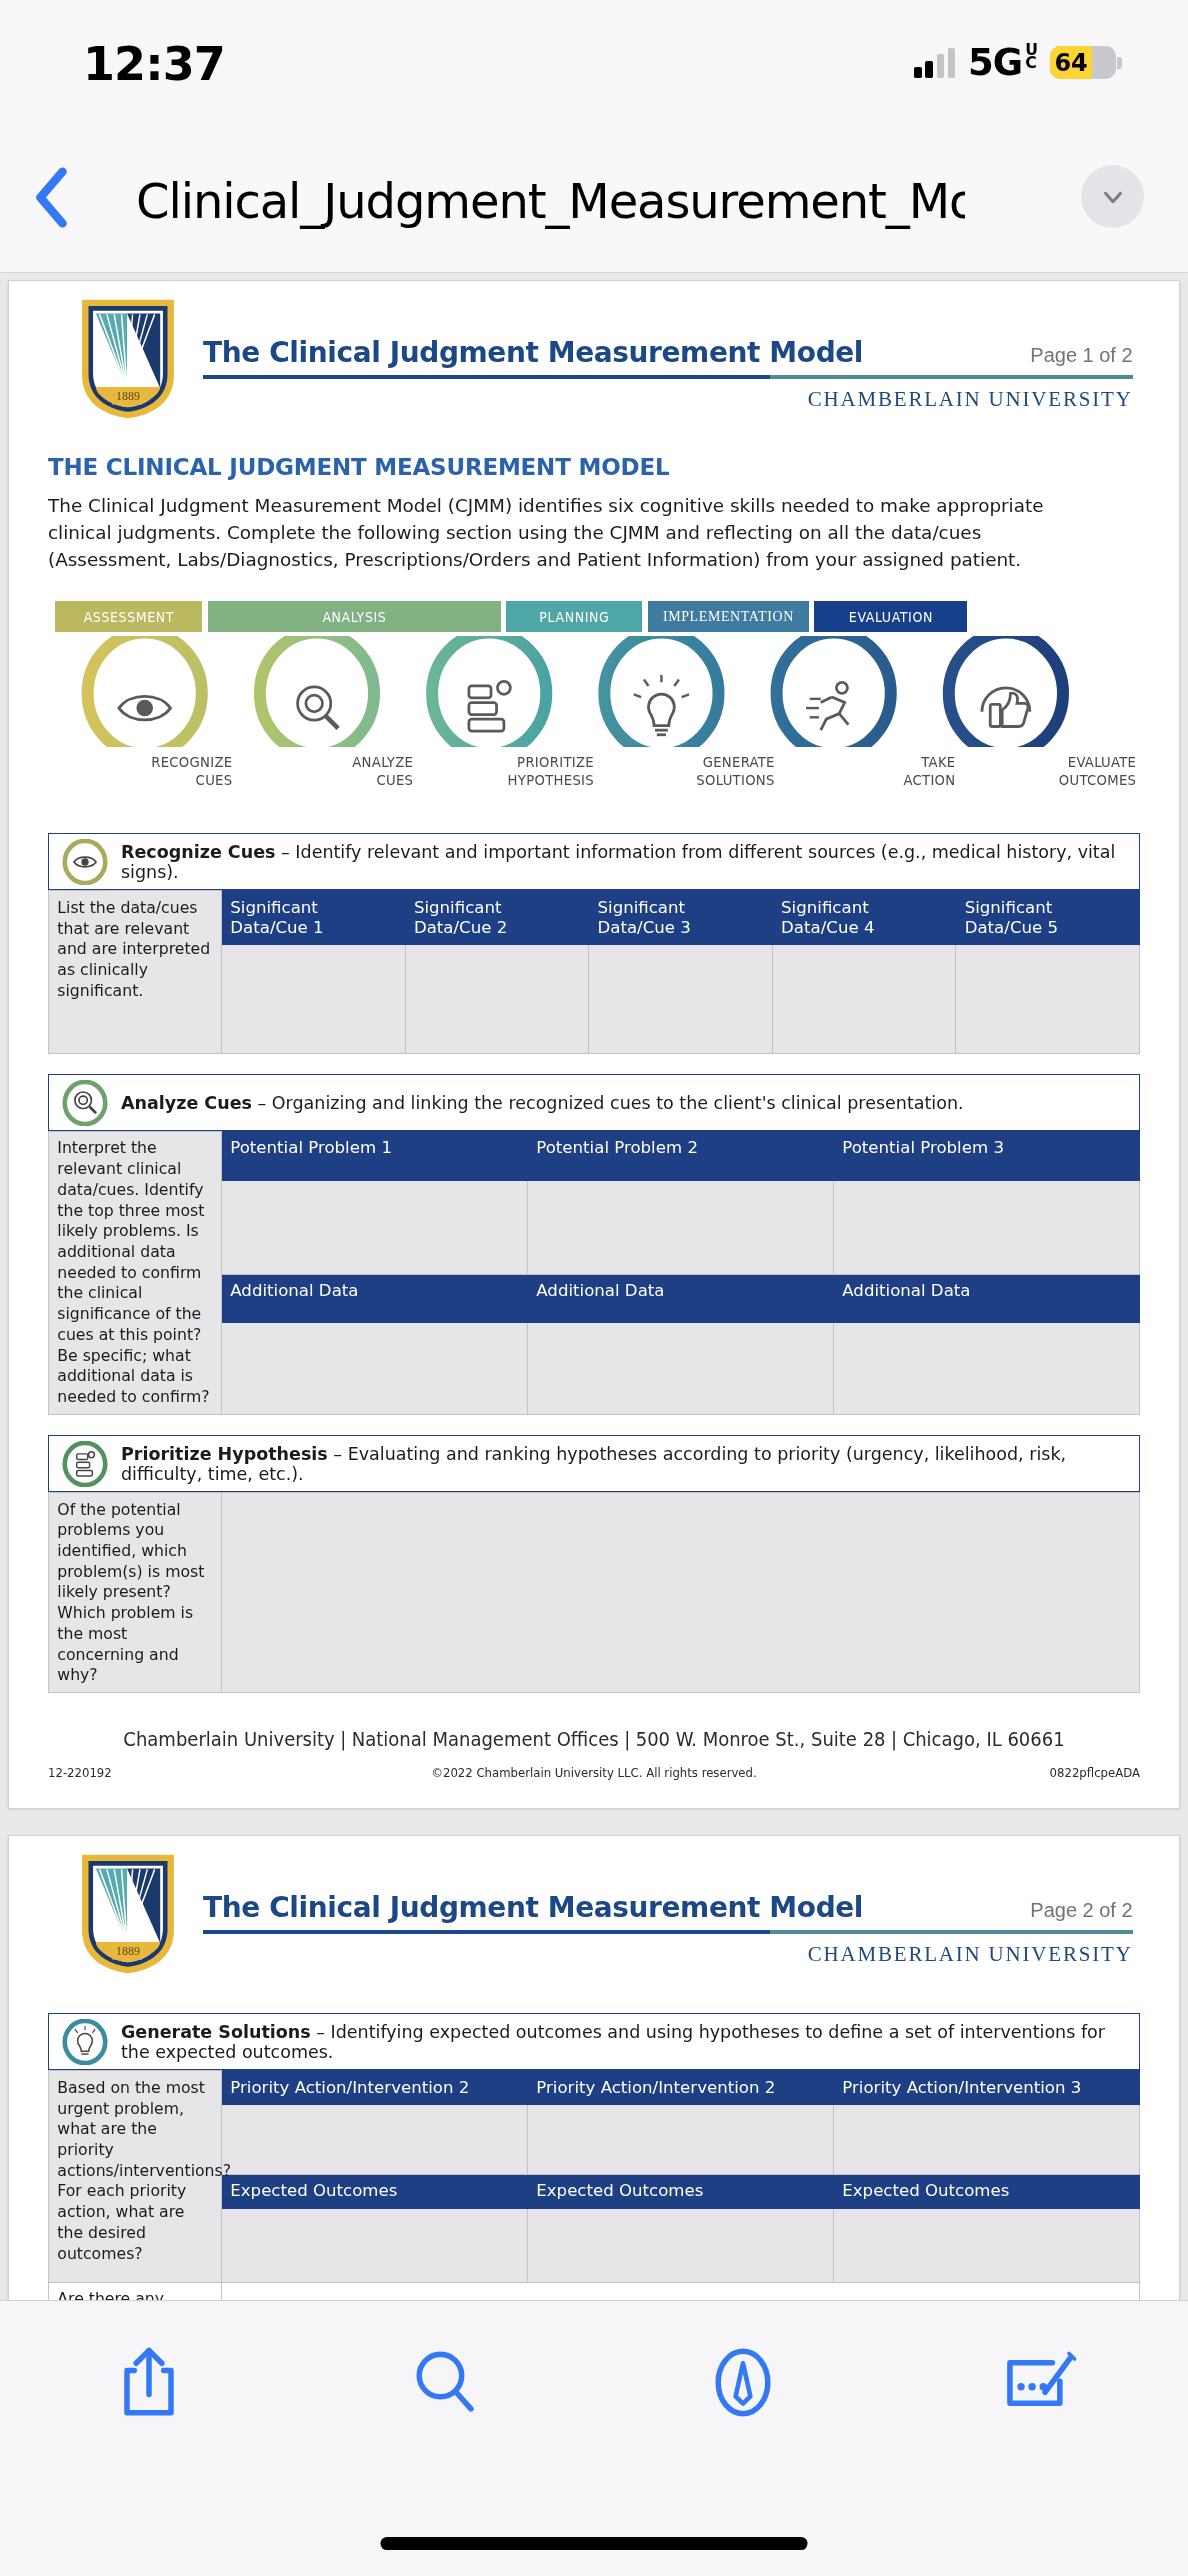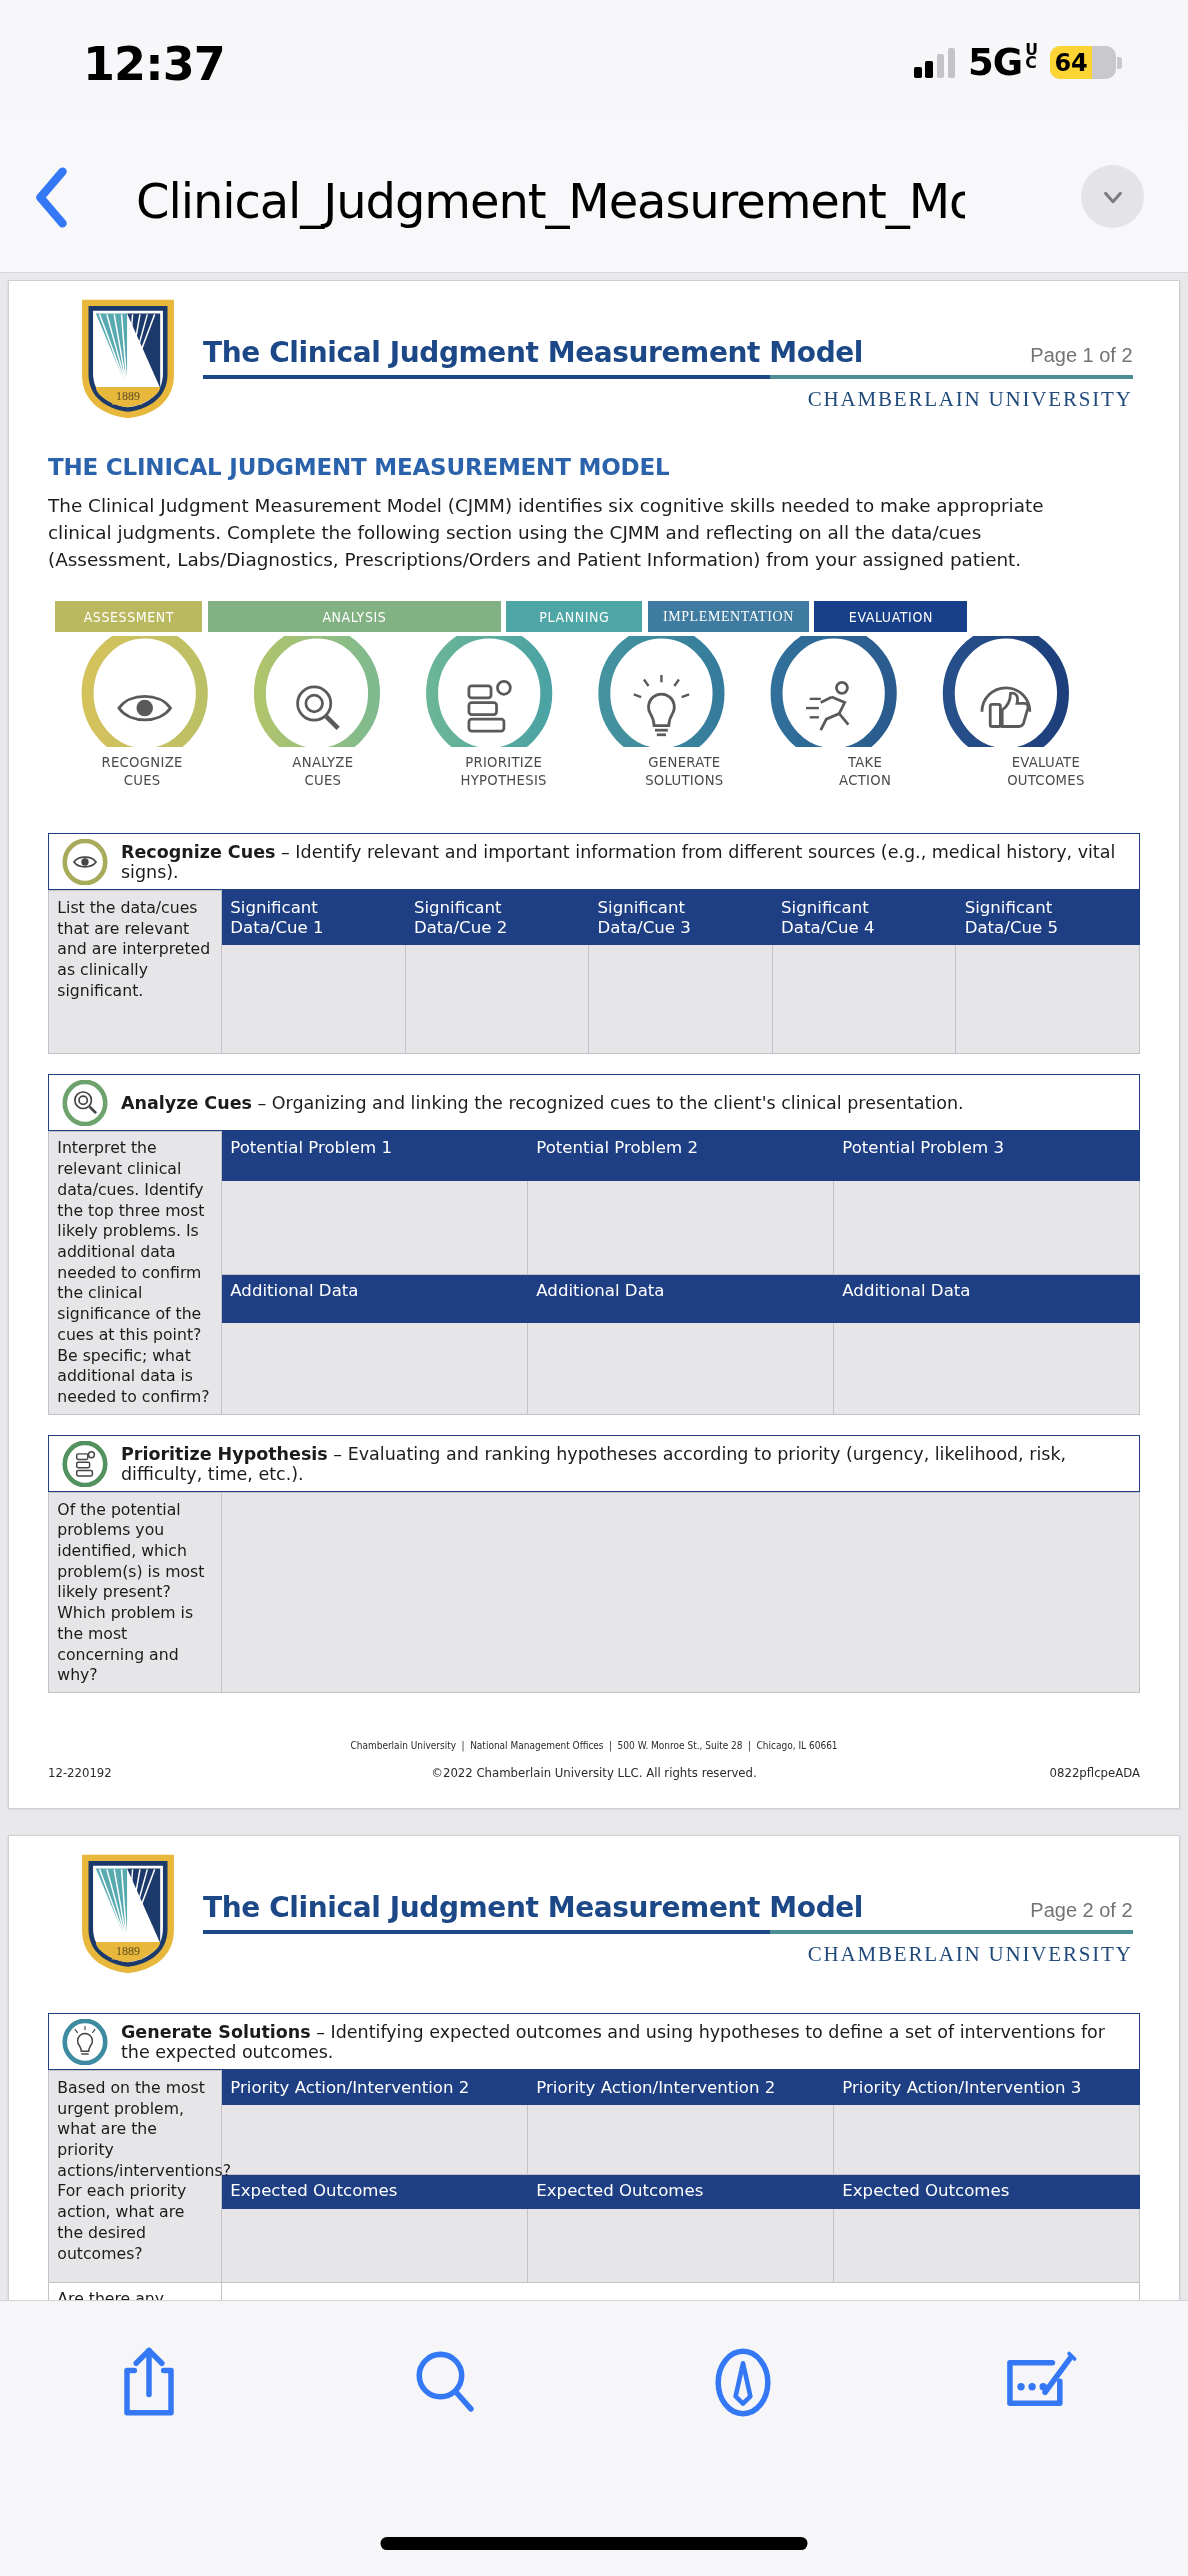--- a/index.html
+++ b/index.html
@@ -143,21 +143,21 @@
   .chip.c1 { width: 147px; background: #bbb95f; }
   .chip.c2 { width: 293px; background: #82b183; }
   .chip.c3 { width: 136px; background: #4fa6a6; }
   .chip.c4 { width: 161px; background: #3f7aa0; font-family: Liberation Serif, serif; }
   .chip.c5 { width: 153px; background: #173f8a; margin-right: 0; }
 
   .loops { position: relative; height: 111px; margin-top: 3.7px; }
   .loops svg { position: absolute; left: 0; top: 0; }
   .steplabels { display: flex; margin-top: 5.5px; padding: 0 3.7px; }
   .steplabel {
-    flex: 1; text-align: center; font-size: 14.7px; line-height: 1.25;
+    flex: 1; text-align: right; font-size: 14.7px; line-height: 1.25;
     color: #4a4a4a; letter-spacing: 0.3px;
     font-family: "DejaVu Sans Condensed","DejaVu Sans", sans-serif;
   }
 
   
   .block { margin-top: 20px; }
   .band {
     position: relative; border: 1.8px solid #1f3f84; background: #fff;
     height: 57px; display: flex; align-items: center; padding-left: 72px;
   }
@@ -183,21 +183,21 @@
   }
   td.prompt {
     width: 173px; background: #e6e6e9; font-size: 15.7px; line-height: 1.32;
     color: #1b1b1b; font-family: "DejaVu Sans", sans-serif; padding-top: 13px;
   }
   td.cell { background: #e6e6e9; }
 
   
   .docfoot { position: absolute; left: 39px; right: 39px; bottom: 28px; }
   .foot-line1 {
-    text-align: center; font-size: 10px; color: #2b2b2b;
+    text-align: center; font-size: 20px; color: #2b2b2b;
     font-family: "DejaVu Sans Condensed","DejaVu Sans", sans-serif;
   }
   .foot-line1 span { padding: 0 5.5px; }
   .foot-line2 {
     position: relative; margin-top: 14.7px; text-align: center; font-size: 13px;
     color: #2b2b2b; font-family: "DejaVu Sans Condensed","DejaVu Sans", sans-serif;
   }
   .foot-left { position: absolute; left: 0; top: 0; font-size: 13px; }
   .foot-right { position: absolute; right: 0; top: 0; font-size: 13px; }
 

